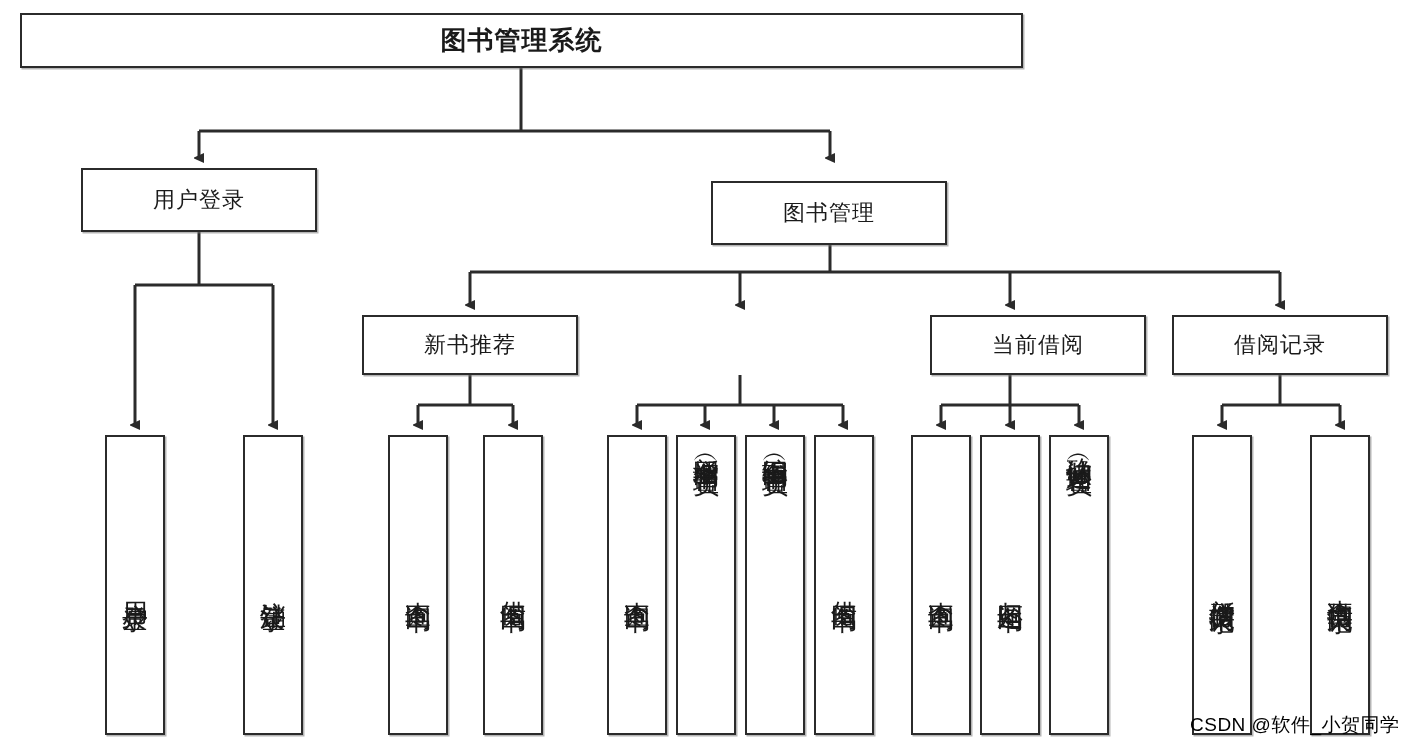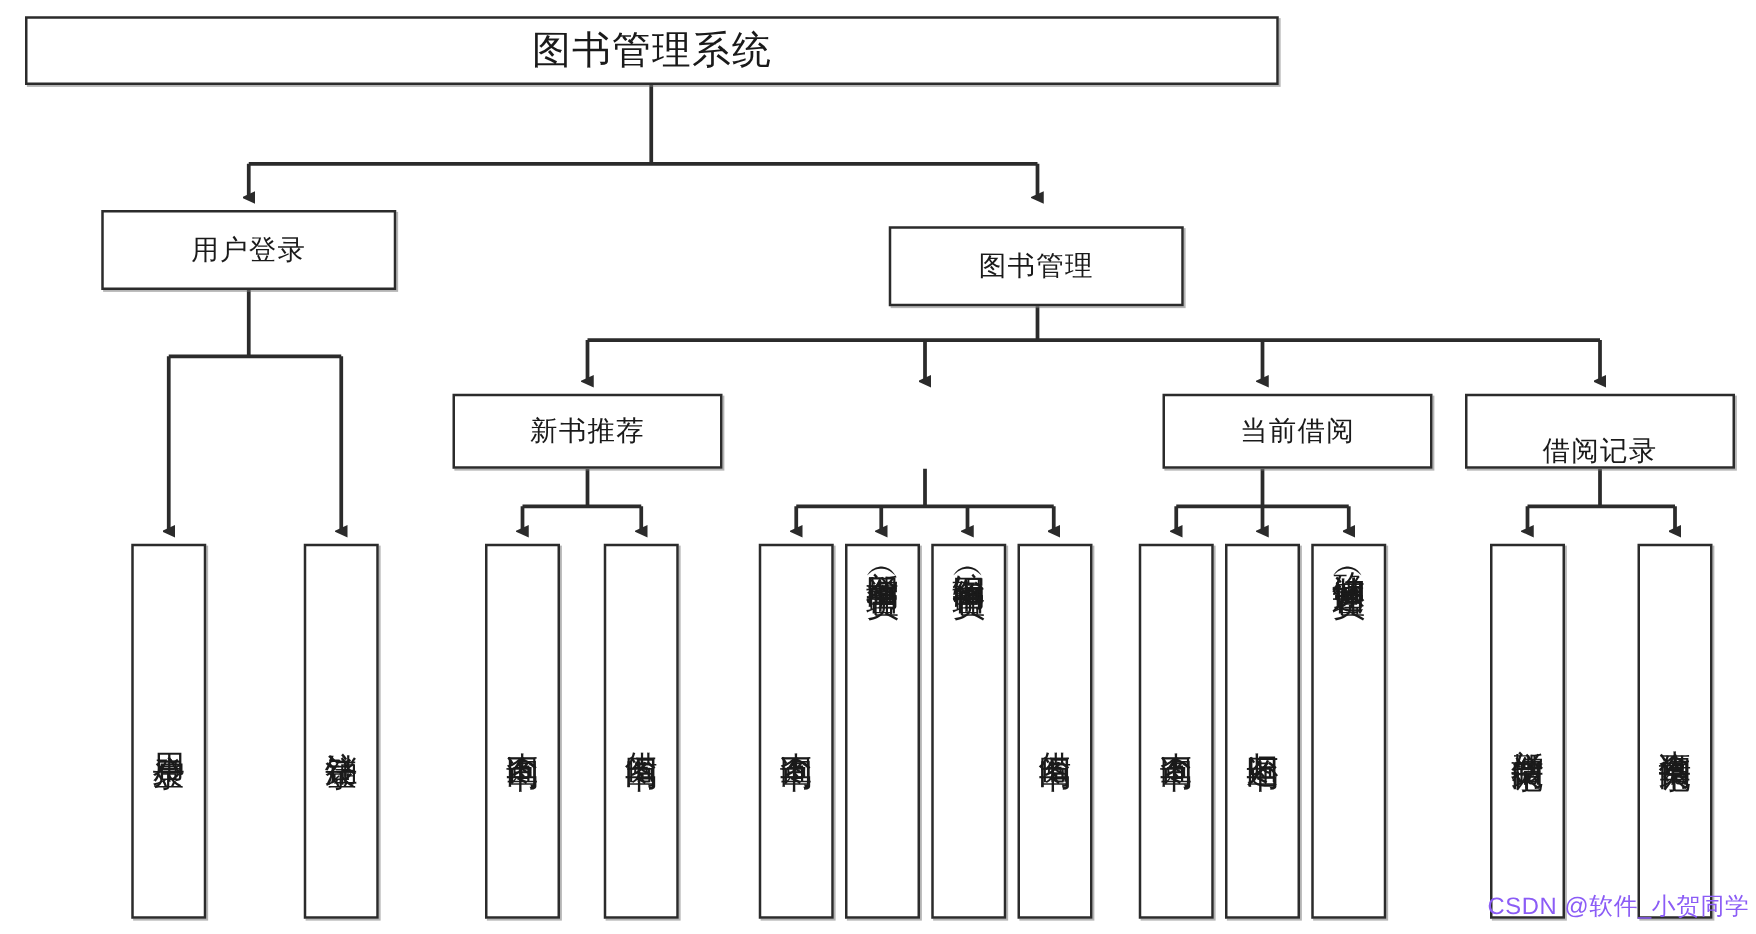--- a/index.html
+++ b/index.html
@@ -40,21 +40,22 @@
     box-shadow: 1.5px 1.5px 0 0 rgba(120,120,120,0.55);
     z-index: 2;
   }
   .node-h .node-label {
     font-size: 22px;
     line-height: 1.1;
     letter-spacing: 1px;
     white-space: nowrap;
   }
   .node-root .node-label {
-    font-size: 31px;
+    font-size: 26px;
+    font-weight: bold;
   }
   .node-v {
     align-items: flex-start;
     justify-content: center;
     padding-top: 0px;
   }
   .node-v .node-label {
     writing-mode: vertical-rl;
     text-orientation: upright;
     font-size: 26px;
@@ -67,21 +68,21 @@
     align-items: center;
   }
   .node-v.align-top {
     align-items: flex-start;
   }
   .watermark {
     position: absolute;
     left: 1190px;
     top: 712px;
     font-size: 19px;
-    color: #8b5cf6;
+    color: #000000;
     white-space: nowrap;
     z-index: 5;
     letter-spacing: 0.5px;
   }
 </style>
 </head>
 <body>
 
 <div id="diagram-root">
 
@@ -145,21 +146,21 @@
   <div class="node node-h" style="left:711px; top:181px; width:236px; height:64px;">
     <span class="node-label">图书管理</span>
   </div>
 
   <div class="node node-h" style="left:362px; top:315px; width:216px; height:60px;">
     <span class="node-label">新书推荐</span>
   </div>
   <div class="node node-h" style="left:902px; top:315px; width:216px; height:60px;margin-left:28px;">
     <span class="node-label">当前借阅</span>
   </div>
-  <div class="node node-h" style="left:1172px; top:315px; width:216px; height:60px;align-items:flex-end;">
+  <div class="node node-h" style="left:1172px; top:315px; width:216px; height:60px;">
     <span class="node-label">借阅记录</span>
   </div>
 
   <div class="node node-v align-mid" style="left:105px; top:435px; width:60px; height:300px;">
     <span class="node-label">用户登录</span>
   </div>
   <div class="node node-v align-mid" style="left:243px; top:435px; width:60px; height:300px;">
     <span class="node-label">注销登录</span>
   </div>
 

